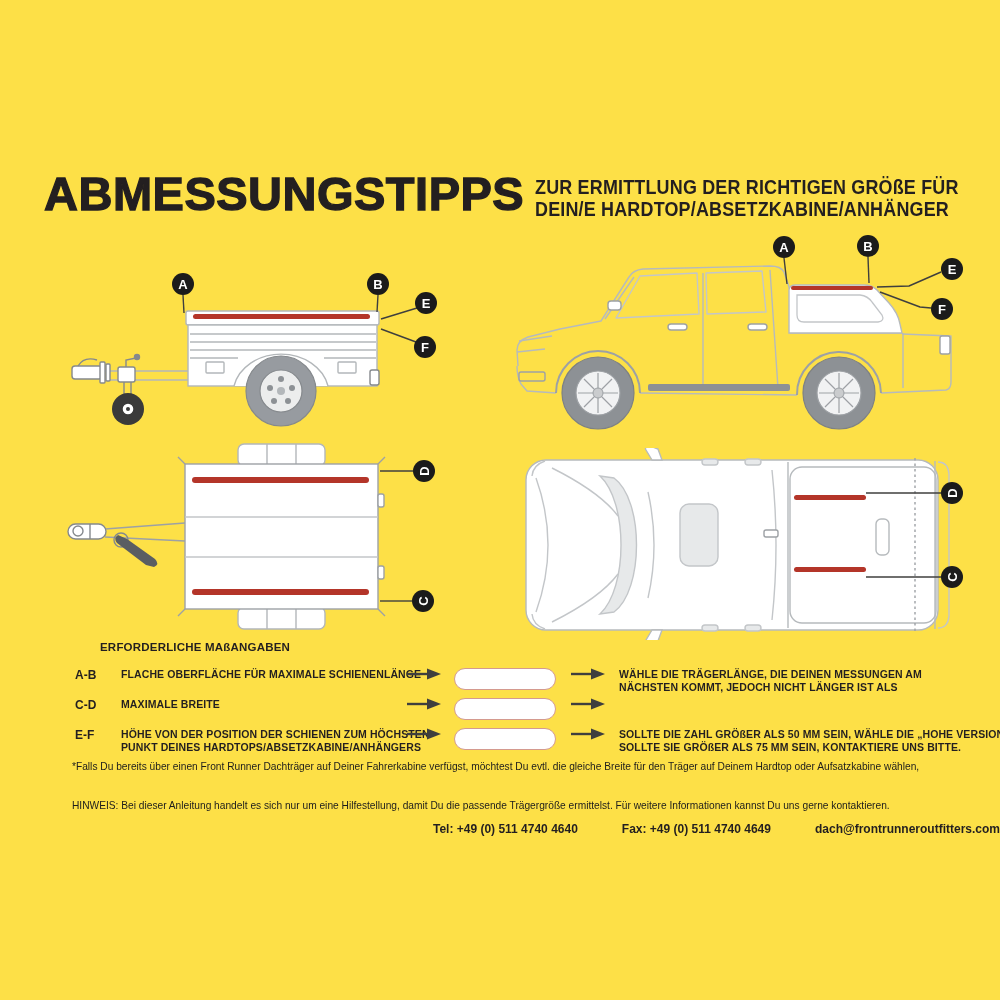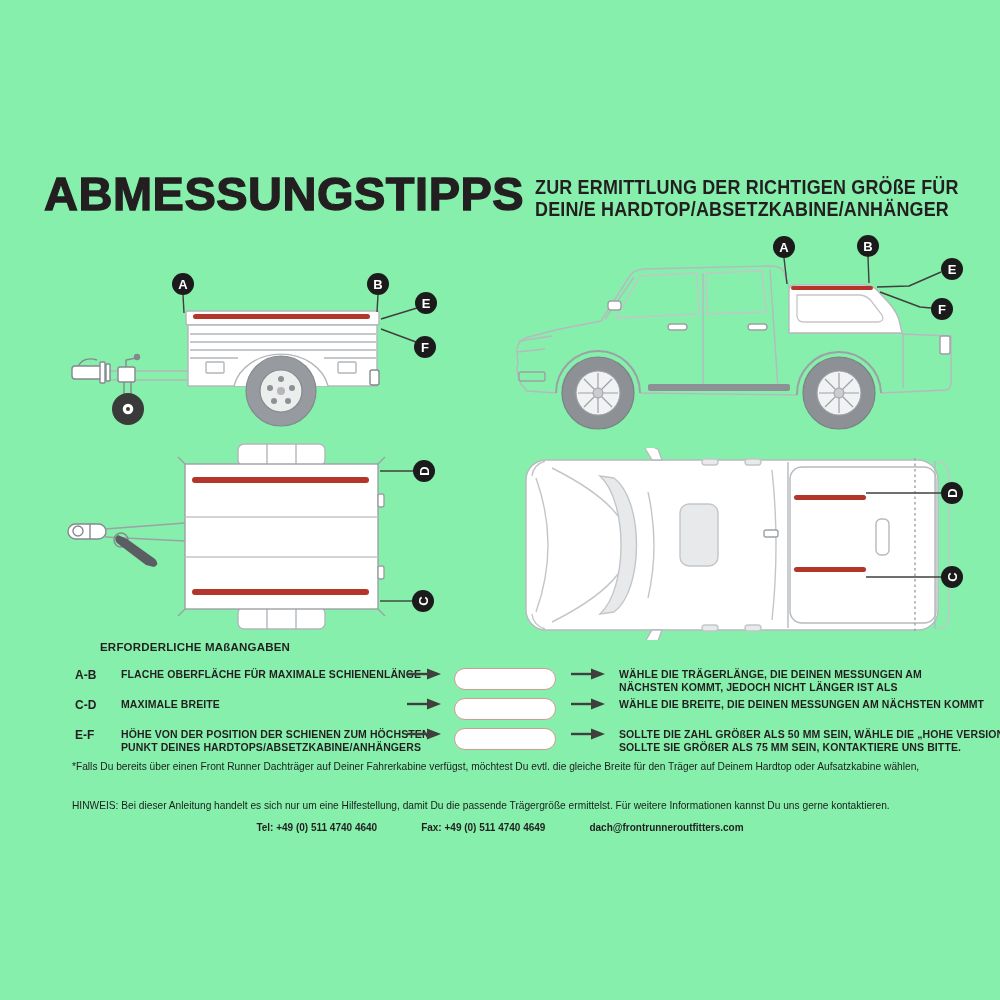--- a/index.html
+++ b/index.html
@@ -1,16 +1,16 @@
 <!DOCTYPE html>
 <html><head>
 <meta charset="utf-8">
 <style>
   html,body{margin:0;padding:0;background:#ffffff;}
-  #page{position:relative;width:1000px;height:1000px;background:#86efac;overflow:hidden;
+  #page{position:relative;width:1000px;height:1000px;background:#fde047;overflow:hidden;
         font-family:"Liberation Sans",sans-serif;color:#231f20;}
   .abs{position:absolute;}
   
   #title{left:44px;top:166px;font-size:47px;font-weight:bold;letter-spacing:0.5px;
          color:#231f20;-webkit-text-stroke:1.3px #231f20;white-space:nowrap;}
   #subtitle{left:535px;top:177px;font-size:19.5px;font-weight:bold;line-height:1.12;
             transform:scaleX(0.92);transform-origin:left top;}
   #subtitle span{display:block;white-space:nowrap;letter-spacing:0.2px;}
   
   #meas-head{left:75px;top:641px;display:flex;gap:18px;align-items:baseline;}
@@ -23,22 +23,22 @@
   .mlabel span,.mresult span{display:block;white-space:nowrap;letter-spacing:0.1px;}
   .marrow{width:34px;height:12px;flex:none;}
   .gap1{width:13px;flex:none;} .gap2{width:15px;flex:none;} .gap3{width:14px;flex:none;}
   .mpill{width:100px;height:20px;border:1.5px solid #d49a8f;border-radius:12px;flex:none;background:#fff;}
   .mresult{font-size:10.5px;font-weight:bold;line-height:1.22;flex:none;}
   
   #footnote{left:72px;top:760px;font-size:10.2px;line-height:1.45;color:#1c1c1c;}
   #footnote span{display:block;white-space:nowrap;}
   #footnote span.ind{padding-left:7px;}
   #hinweis{left:72px;top:800px;font-size:10.2px;color:#1c1c1c;white-space:nowrap;}
-  #contact{left:0;top:822px;width:1000px;display:flex;justify-content:center;gap:44px;
-           font-size:10px;font-weight:bold;}
+  #contact{left:0;top:822px;width:1000px;display:flex;justify-content:flex-end;gap:44px;
+           font-size:12px;font-weight:bold;}
   #contact span{white-space:nowrap;}
   svg text{font-family:"Liberation Sans",sans-serif;}
 </style>
 </head>
 <body>
 
 <div id="page">
 
   <div id="title" class="abs">ABMESSUNGSTIPPS</div>
 
@@ -294,24 +294,20 @@
         <polygon points="20,0.5 34,6 20,11.5" fill="#3f3f3e"></polygon>
       </svg>
       <div class="gap1"></div>
       <div class="mpill"></div>
       <div class="gap2"></div>
       <svg class="marrow" viewBox="0 0 34 12">
         <line x1="0" y1="6" x2="22" y2="6" stroke="#3f3f3e" stroke-width="2.4"></line>
         <polygon points="20,0.5 34,6 20,11.5" fill="#3f3f3e"></polygon>
       </svg>
       <div class="gap3"></div>
-      <div class="mresult">
-        <span>WÄHLE DIE BREITE, DIE DEINEN MESSUNGEN AM NÄCHSTEN KOMMT</span>
-        <span></span>
-      </div>
     </div>
 
     <div class="mrow">
       <div class="mkey">E-F</div>
       <div class="mlabel">
         <span>HÖHE VON DER POSITION DER SCHIENEN ZUM HÖCHSTEN</span>
         <span>PUNKT DEINES HARDTOPS/ABSETZKABINE/ANHÄNGERS</span>
       </div>
       <svg class="marrow" viewBox="0 0 34 12">
         <line x1="0" y1="6" x2="22" y2="6" stroke="#3f3f3e" stroke-width="2.4"></line>

